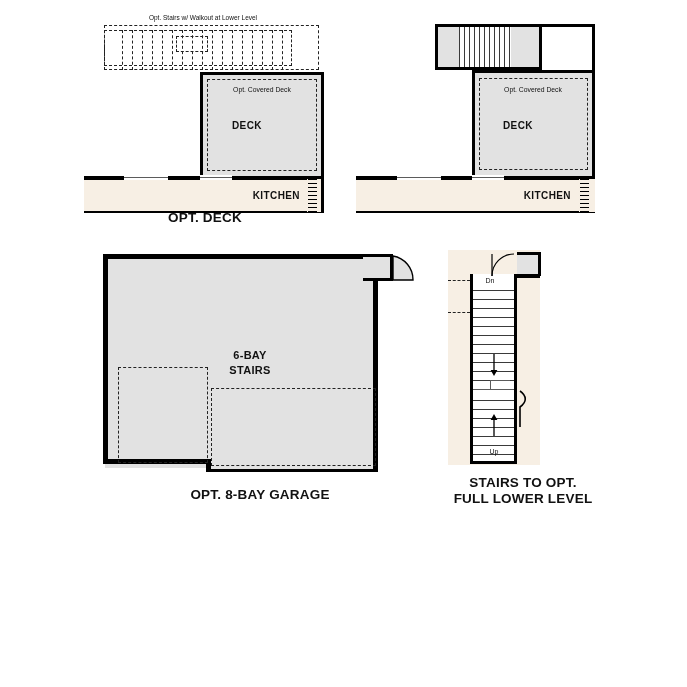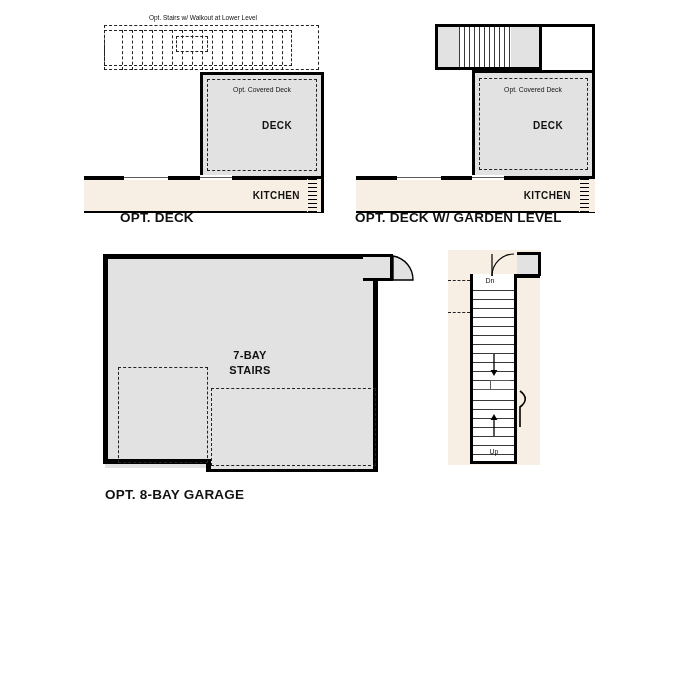--- a/index.html
+++ b/index.html
@@ -18,20 +18,21 @@
     position: absolute;
     left: 0; top: 0;
     width: 687px;
     height: 687px;
   }
   .plan {
     position: absolute;
   }
   .caption {
     position: absolute;
+    text-align: center;
     font-weight: bold;
     font-size: 13.5px;
     color: #111111;
     letter-spacing: 0.2px;
     line-height: 16px;
   }
 
   
   .fill-room {
     position: absolute;
@@ -73,21 +74,21 @@
     font-size: 6.5px;
     color: #111111;
     text-align: center;
     white-space: nowrap;
   }
   .label-md {
     position: absolute;
     font-size: 10px;
     font-weight: bold;
     color: #111111;
-    text-align: right;
+    text-align: left;
     white-space: nowrap;
     letter-spacing: 0.4px;
   }
   .label-room {
     position: absolute;
     font-size: 11px;
     font-weight: bold;
     color: #111111;
     text-align: center;
     white-space: nowrap;
@@ -219,39 +220,38 @@
     <div class="wall" style="left:1px; top:203px; width:239px; height:2px;"></div>
     <div class="fill-white" style="left:42px; top:167px; width:44px; height:5px;"></div>
     <div class="thinline" style="left:42px; top:169px; width:44px; height:1px;"></div>
     <div class="fill-white" style="left:117px; top:167px; width:32px; height:5px;"></div>
     <div class="thinline" style="left:117px; top:169px; width:32px; height:1px;"></div>
     <div class="label-md" style="left:146px; top:182px; width:70px; text-align:right;">KITCHEN</div>
     <div class="fill-cream" style="left:224px; top:171px; width:16px; height:33px;"></div>
     <div class="hatch" style="left:225px; top:171px; width:9px; height:33px; background:repeating-linear-gradient(0deg,#000 0 1px,transparent 1px 4px);"></div>
   </div>
 
-  <div class="caption" style="left:355px; top:210px; width:260px;">OPT. DECK W/ GARDEN LEVEL</div>
 
   <div class="plan" style="left:100px; top:250px; width:320px; height:230px;">
 
     <div class="fill-room" style="left:5px; top:6px; width:270px; height:212px;"></div>
 
     <div class="wall" style="left:3px; top:4px; width:272px; height:5px;"></div>
     <div class="wall" style="left:3px; top:4px; width:5px; height:210px;"></div>
     <div class="wall" style="left:3px; top:209px; width:108px; height:5px;"></div>
     <div class="wall" style="left:106px; top:209px; width:5px; height:13px;"></div>
     <div class="wall" style="left:106px; top:218px; width:172px; height:4px;"></div>
     <div class="wall" style="left:273px; top:4px; width:5px; height:218px;"></div>
     <div class="fill-room" style="left:111px; top:209px; width:162px; height:10px;"></div>
 
     <div class="dash-rect" style="left:18px; top:117px; width:90px; height:96px;"></div>
     <div class="dash-rect" style="left:111px; top:138px; width:165px; height:78px;"></div>
 
     <div class="label-room" style="left:100px; top:98px; width:100px;">
-      <span>7-BAY</span><br>
+      <span>6-BAY</span><br>
       <span>STAIRS</span>
     </div>
 
     <div class="fill-room" style="left:263px; top:6px; width:28px; height:25px;"></div>
     <div class="wall" style="left:263px; top:4px; width:30px; height:3px;"></div>
     <div class="wall" style="left:263px; top:28px; width:30px; height:3px;"></div>
     <div class="wall" style="left:290px; top:4px; width:3px; height:27px;"></div>
     <svg class="arrowlayer" width="320" height="230">
       <path d="M293 6 A24 24 0 0 1 313 30 L293 30 Z" fill="#e2e2e2" stroke="#000000" stroke-width="1.4"></path>
     </svg>
@@ -315,14 +315,18 @@
 
       <line x1="46" y1="104" x2="46" y2="124" stroke="#000000" stroke-width="1.3"></line>
       <path d="M46 126 l-3.4 -6 h6.8 Z" fill="#000000"></path>
       <line x1="46" y1="186" x2="46" y2="166" stroke="#000000" stroke-width="1.3"></line>
       <path d="M46 164 l-3.4 6 h6.8 Z" fill="#000000"></path>
     </svg>
 
     <div class="label-tiny" style="left:34px; top:198px; width:24px;">Up</div>
   </div>
 
+  <div class="caption" style="left:418px; top:475px; width:210px;">
+    <span>STAIRS TO OPT.</span><br>
+    <span>FULL LOWER LEVEL</span>
+  </div>
 
 </div>
 
 </body></html>

